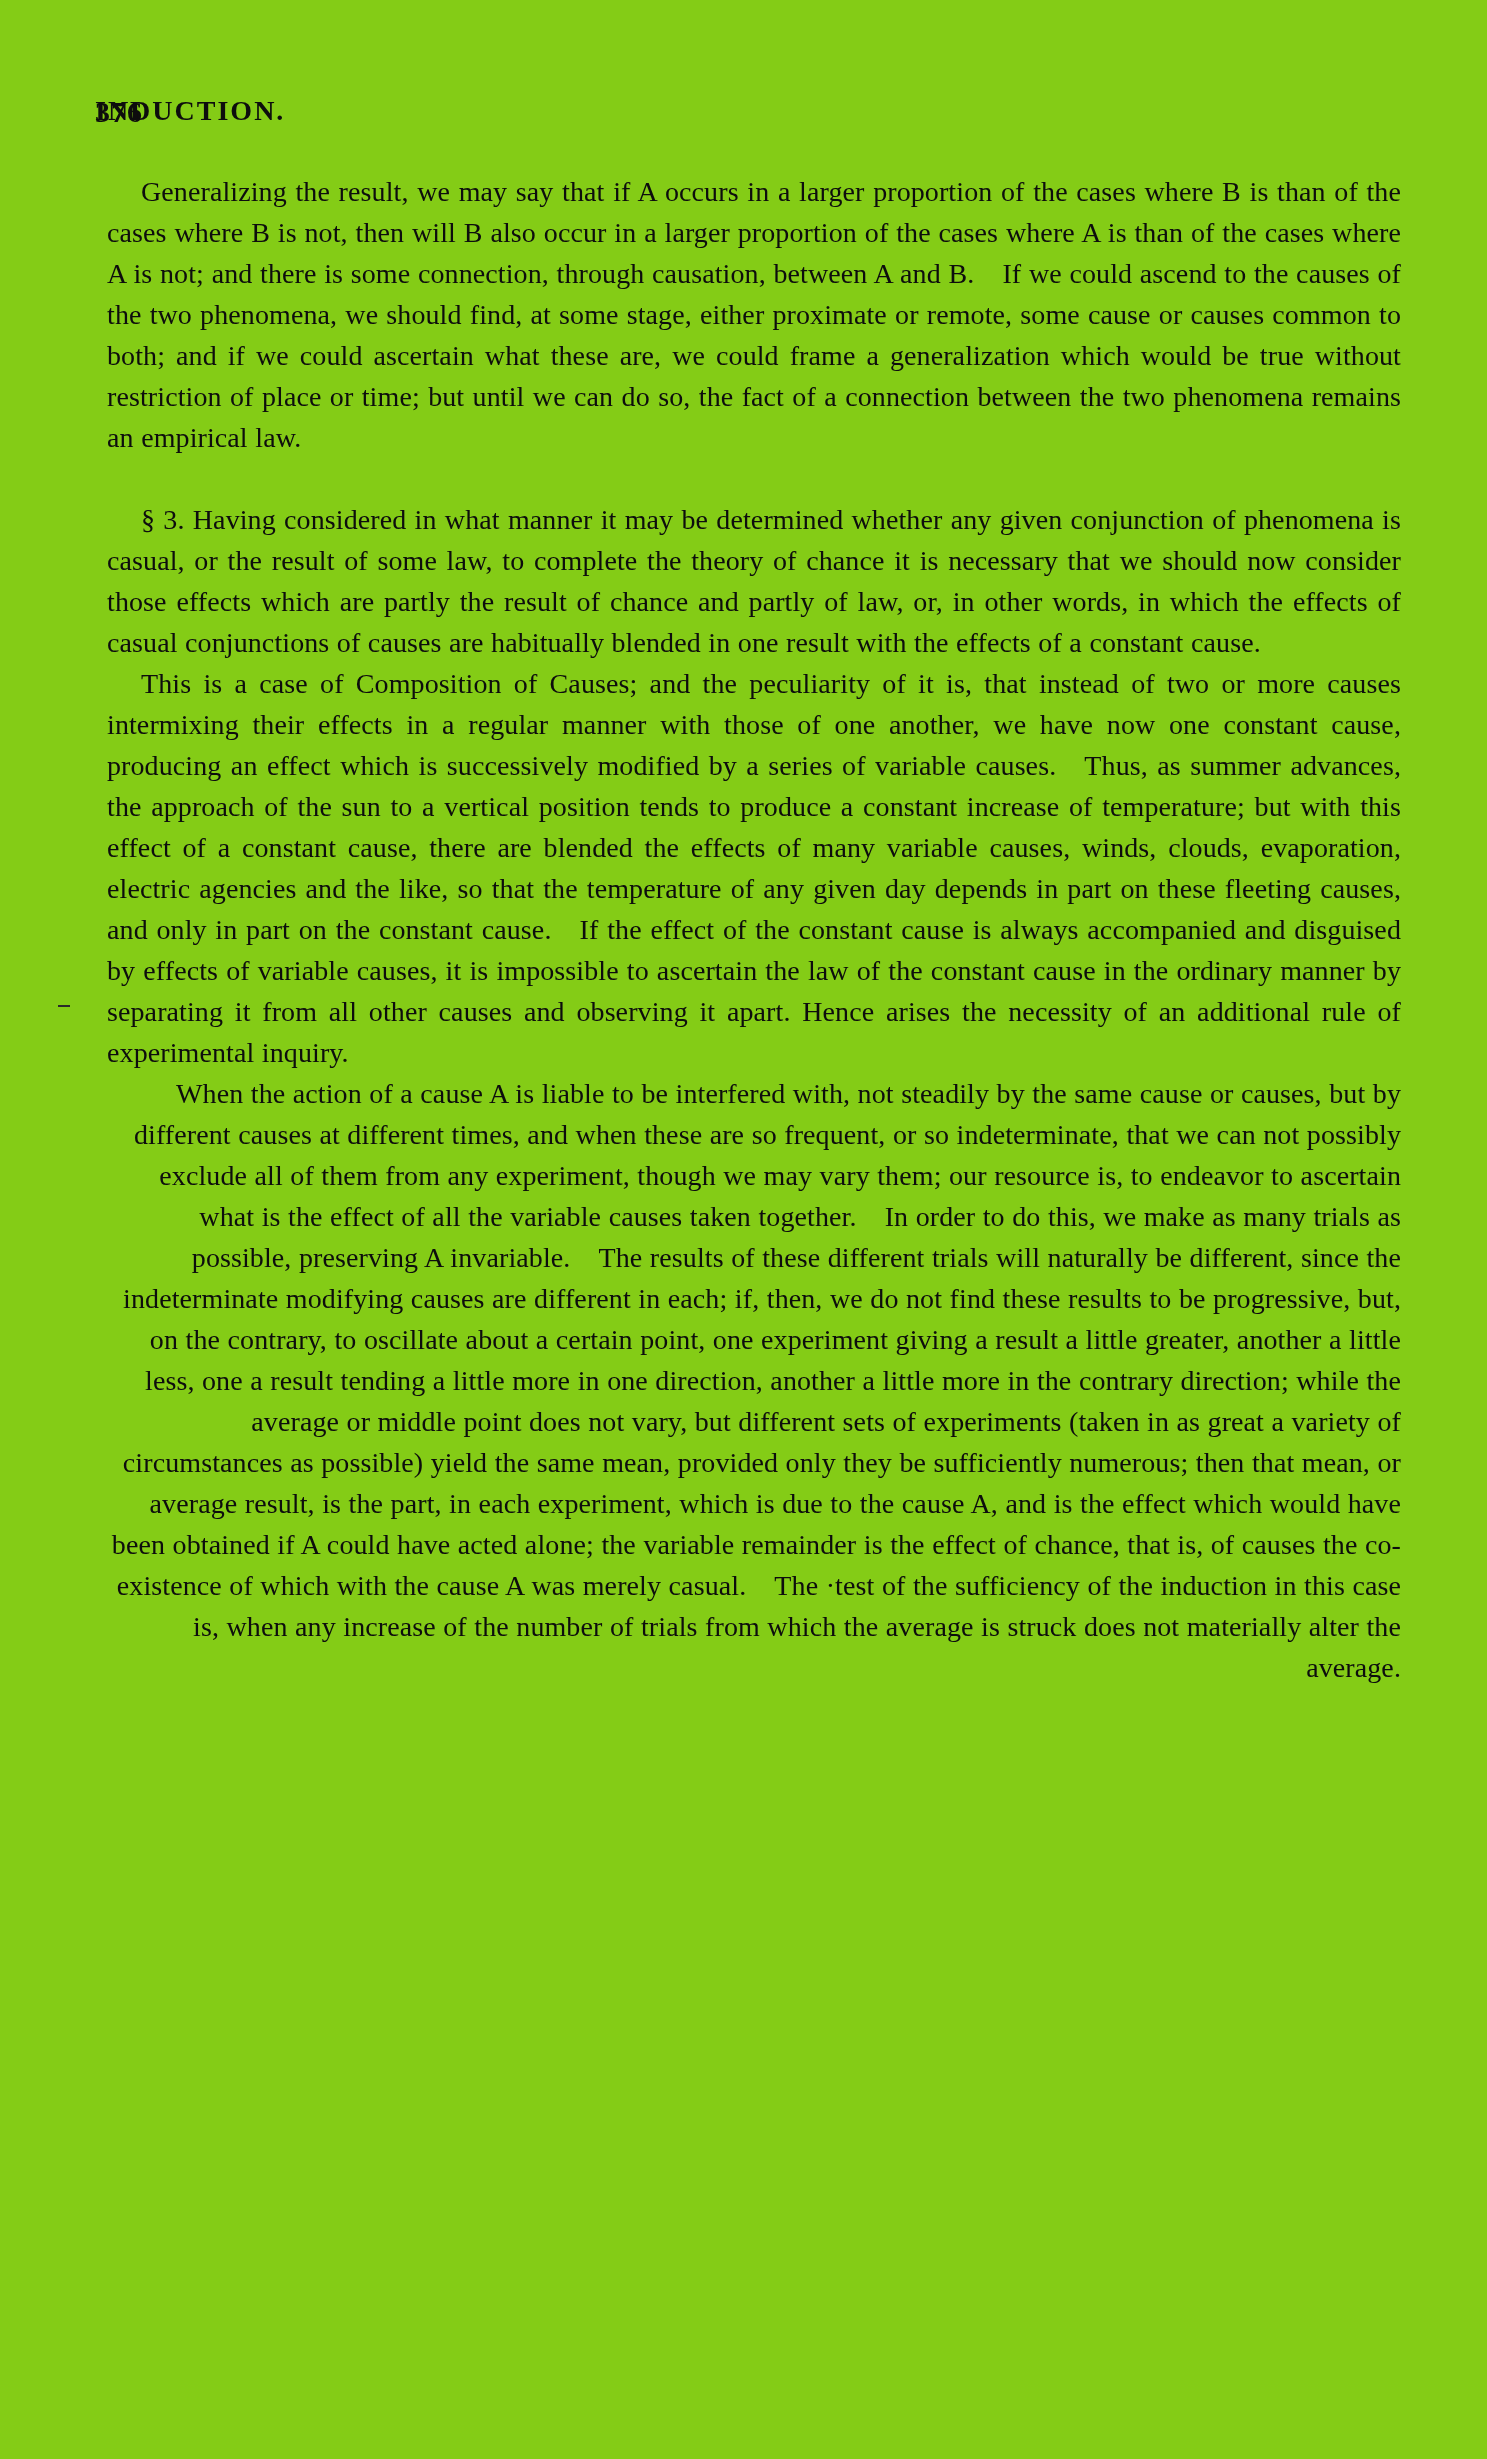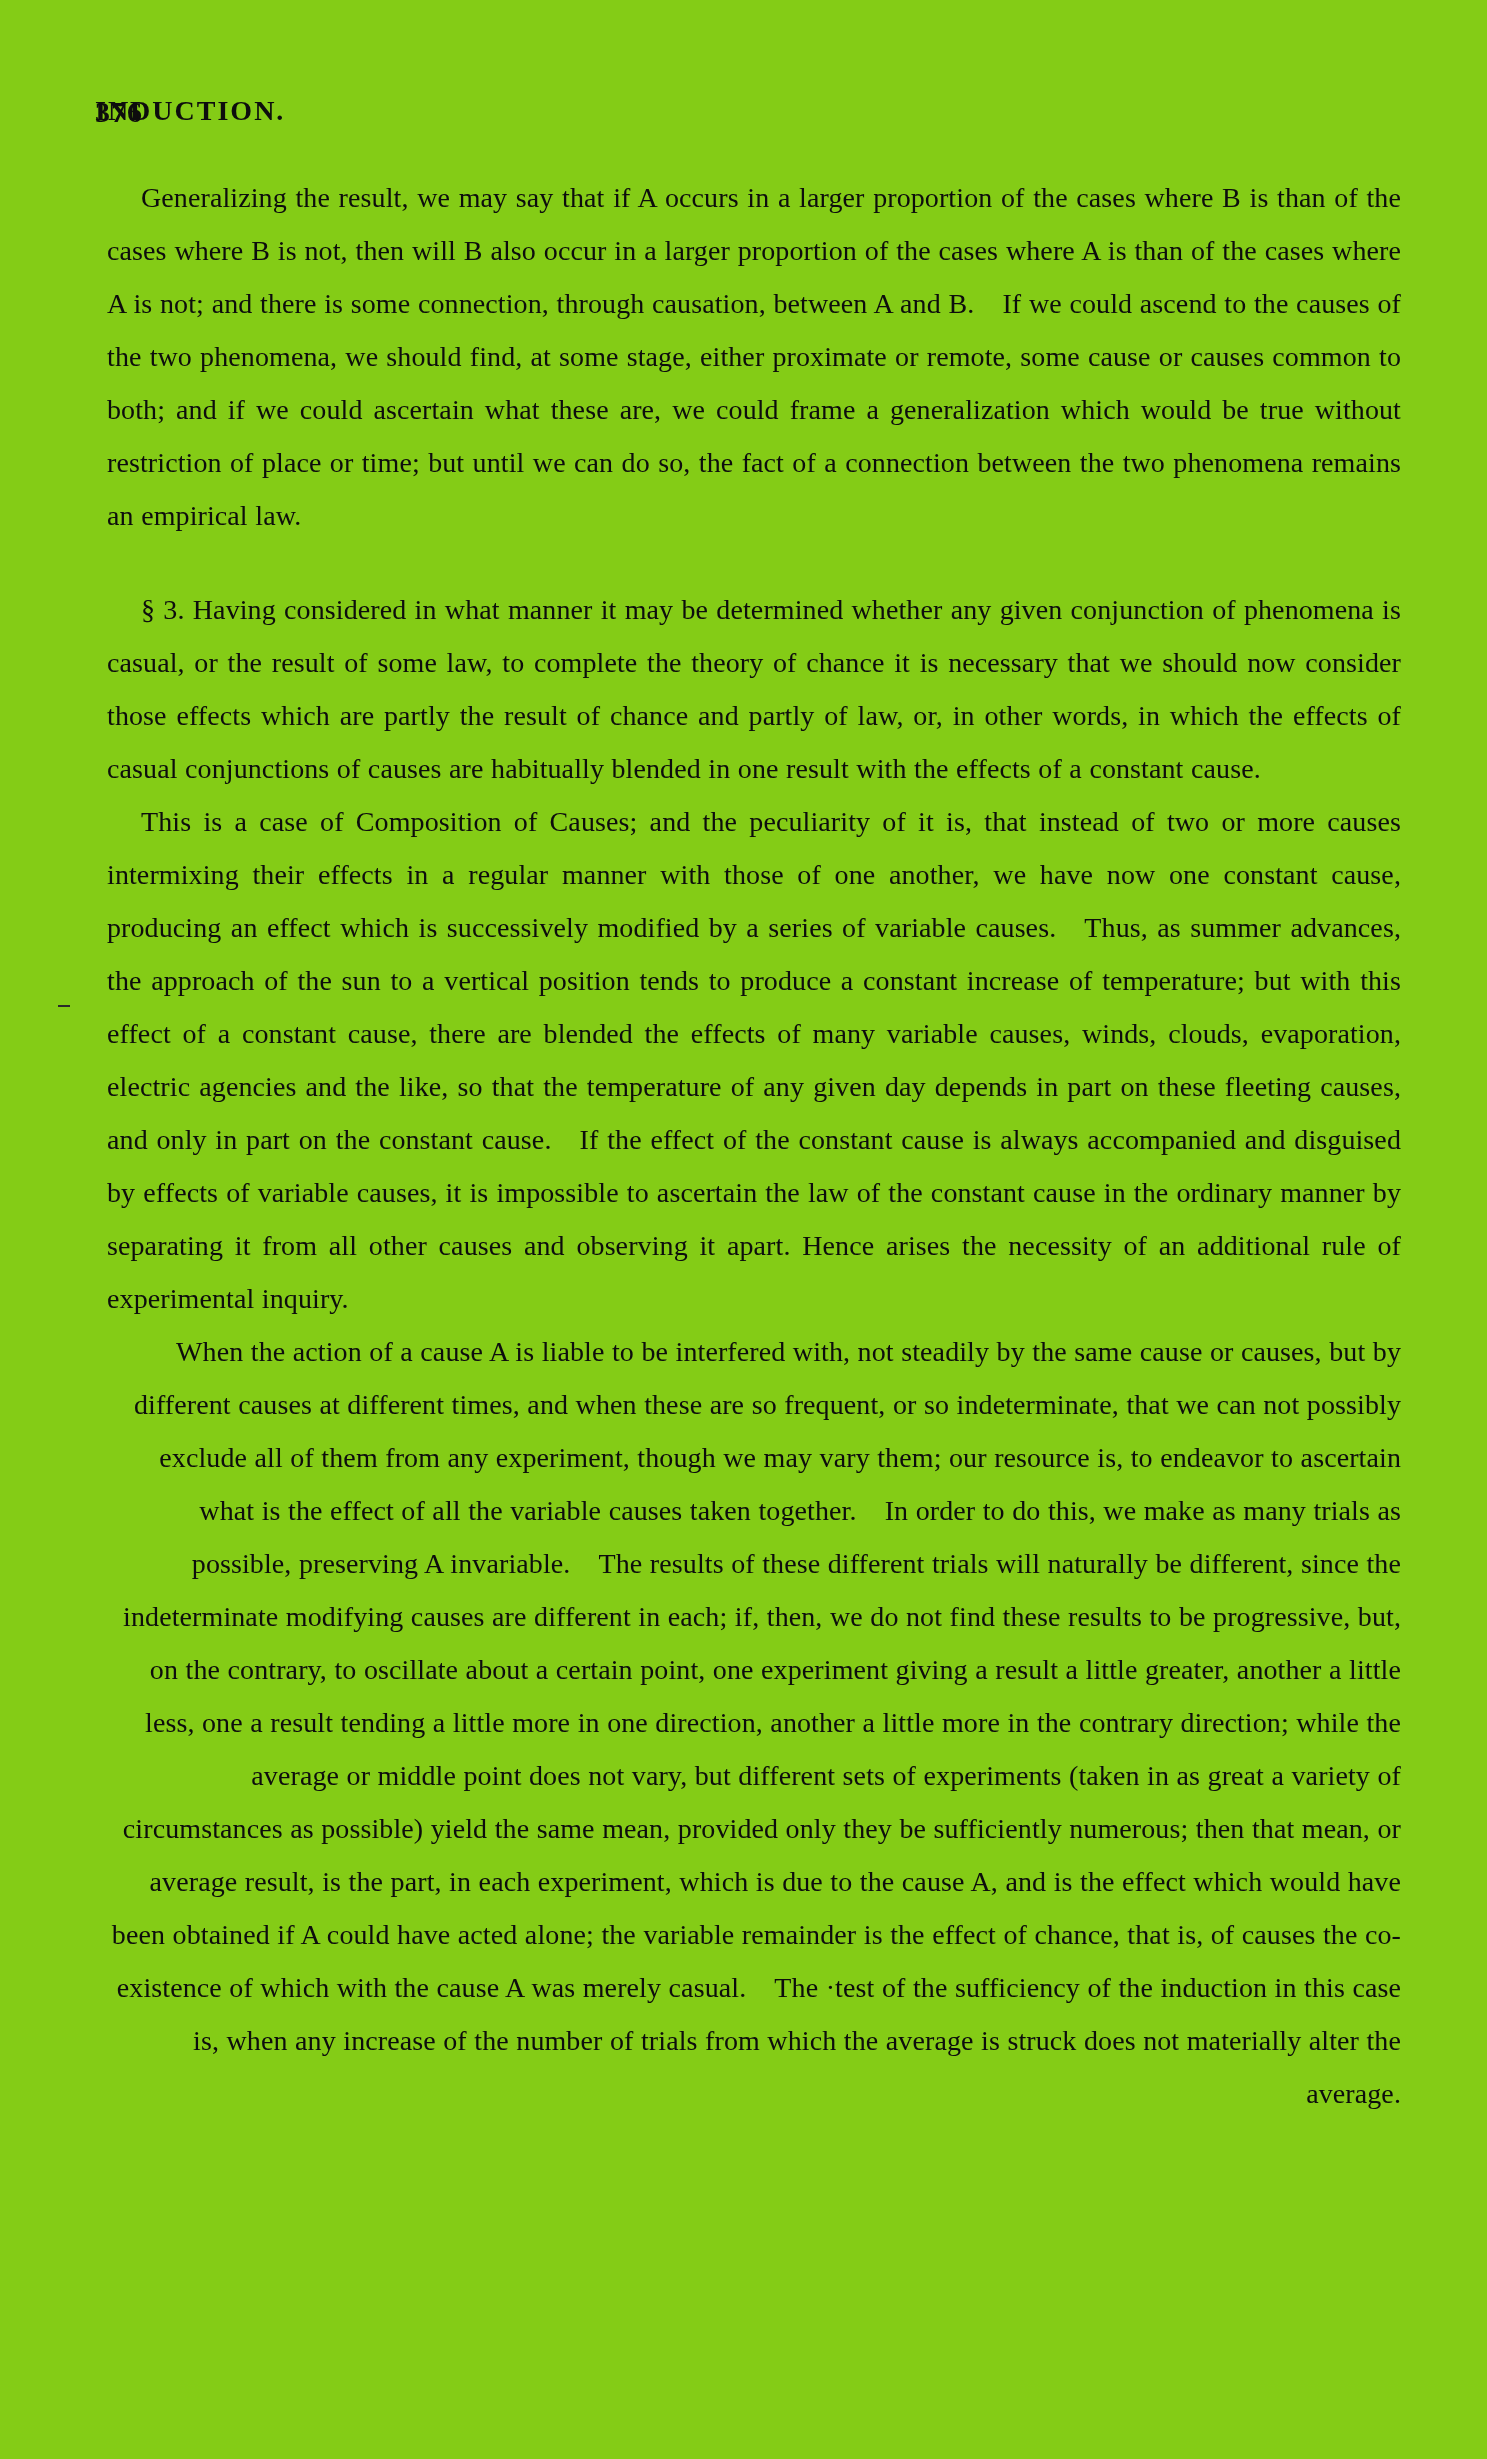--- a/index.html
+++ b/index.html
@@ -51,21 +51,21 @@
   }
   .body-text {
     position: absolute;
     left: 107px;
     top: 171px;
     width: 1294px;
   }
   p {
     margin: 0;
     font-size: 28px;
-    line-height: 53px;
+    line-height: 41px;
     text-align: justify;
     text-justify: inter-word;
     font-family: "Liberation Serif", serif;
     letter-spacing: 0.1px;
     word-spacing: 0.4px;
   }
   p.indent {
     text-indent: 34px;
   }
   p.gap-before {

